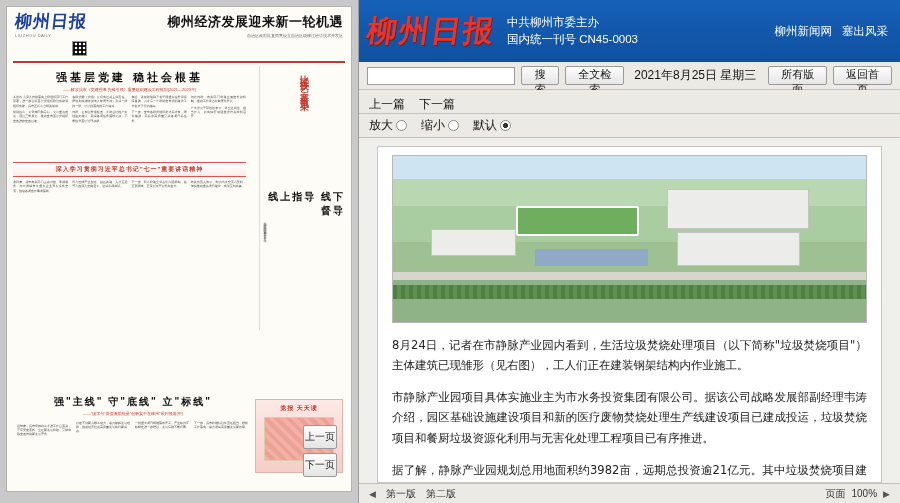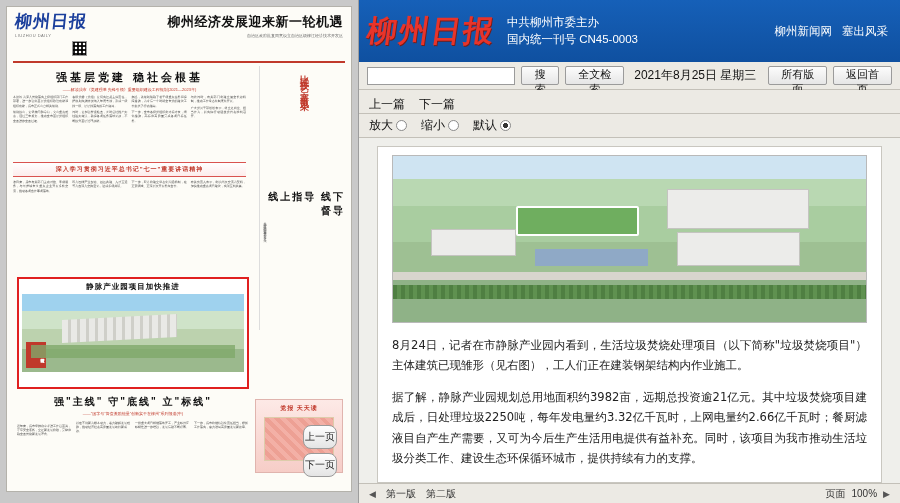--- a/index.html
+++ b/index.html
@@ -191,21 +191,21 @@
   
   .page-nav {
     position:absolute; right: 14px; bottom: 14px;
     display:flex; flex-direction:column; gap:4px;
   }
   .page-nav button {
     width: 34px; height: 24px;
     font-size: 10px;
     background: linear-gradient(#fefefe,#e4e4e4);
     border: 1px solid #9a9a9a;
-    border-radius: 8px;
+    border-radius: 2px;
     color: #222;
     cursor: pointer;
     font-family: "DejaVu Sans", sans-serif;
     padding: 0;
   }
 
   
   .right-pane {
     width: 542px; height: 503px;
     background: #dededa;
@@ -376,26 +376,20 @@
             <p>有关负责人表示，将以此次交流为契机，加快推动重点项目建设，实现互利共赢。</p>
           </div>
         </div>
         <div class="np-col-side">
           <div class="np-vert">比试技艺 塞出风采</div>
           <div class="np-side-title">线上指导 线下督导</div>
           <div class="np-vert-small">推动全区党组织教育整顿工作走深走实</div>
         </div>
       </div>
 
-      <div class="np-highlight">
-        <div class="np-hl-title">静脉产业园项目加快推进</div>
-        <div class="np-hl-photo">
-          <span class="np-hl-badge">项目建设进行时</span>
-        </div>
-      </div>
 
       <div class="np-bottom-title">强"主线" 守"底线" 立"标线"</div>
       <div class="np-bottom-sub">——"国字号"督查激励能量"创新实干在柳州"系列报道(中)</div>
       <div class="np-bottom-body">
         <p>近年来，我市坚持稳中求进工作总基调，守牢安全底线，立足新发展阶段，完整准确全面贯彻新发展理念。</p>
         <p>以改革创新为根本动力，着力破解发展难题，推动经济社会高质量发展取得新成效。</p>
         <p>一批重大项目相继落地开工，产业链供应链韧性进一步增强，发展后劲不断积蓄。</p>
         <p>下一步，我市将继续强化责任担当，狠抓工作落实，奋力谱写高质量发展新篇章。</p>
       </div>
 
@@ -460,20 +454,21 @@
         <div class="art-photo">
           <div class="field" style="left:26%; top:30%; width:26%; height:18%;"></div>
           <div class="bld" style="left:58%; top:20%; width:30%; height:24%;"></div>
           <div class="bld" style="left:60%; top:46%; width:26%; height:20%;"></div>
           <div class="bld" style="left:8%;  top:44%; width:18%; height:16%;"></div>
           <div class="roof" style="left:30%; top:56%; width:24%; height:10%;"></div>
           <div class="road" style="left:0;   top:70%; width:100%; height:5%;"></div>
           <div class="trees" style="left:0;  top:78%; width:100%; height:8%;"></div>
         </div>
         <p class="art-p">8月24日，记者在市静脉产业园内看到，生活垃圾焚烧处理项目（以下简称"垃圾焚烧项目"）主体建筑已现雏形（见右图），工人们正在建装钢架结构内作业施工。</p>
+        <p class="art-p">市静脉产业园项目具体实施业主为市水务投资集团有限公司。据该公司战略发展部副经理韦涛介绍，园区基础设施建设项目和新的医疗废物焚烧处理生产线建设项目已建成投运，垃圾焚烧项目和餐厨垃圾资源化利用与无害化处理工程项目已有序推进。</p>
         <p class="art-p">据了解，静脉产业园规划总用地面积约3982亩，远期总投资逾21亿元。其中垃圾焚烧项目建成后，日处理垃圾2250吨，每年发电量约3.32亿千瓦时，上网电量约2.66亿千瓦时；餐厨滤液目自产生产需要，又可为今后生产生活用电提供有益补充。同时，该项目为我市推动生活垃圾分类工作、建设生态环保循环城市，提供持续有力的支撑。</p>
 
       </div>
     </div>
 
     <div class="bottombar">
       <span class="tri">◀</span>
       <span>第一版</span>
       <span>第二版</span>
       <span class="right">

